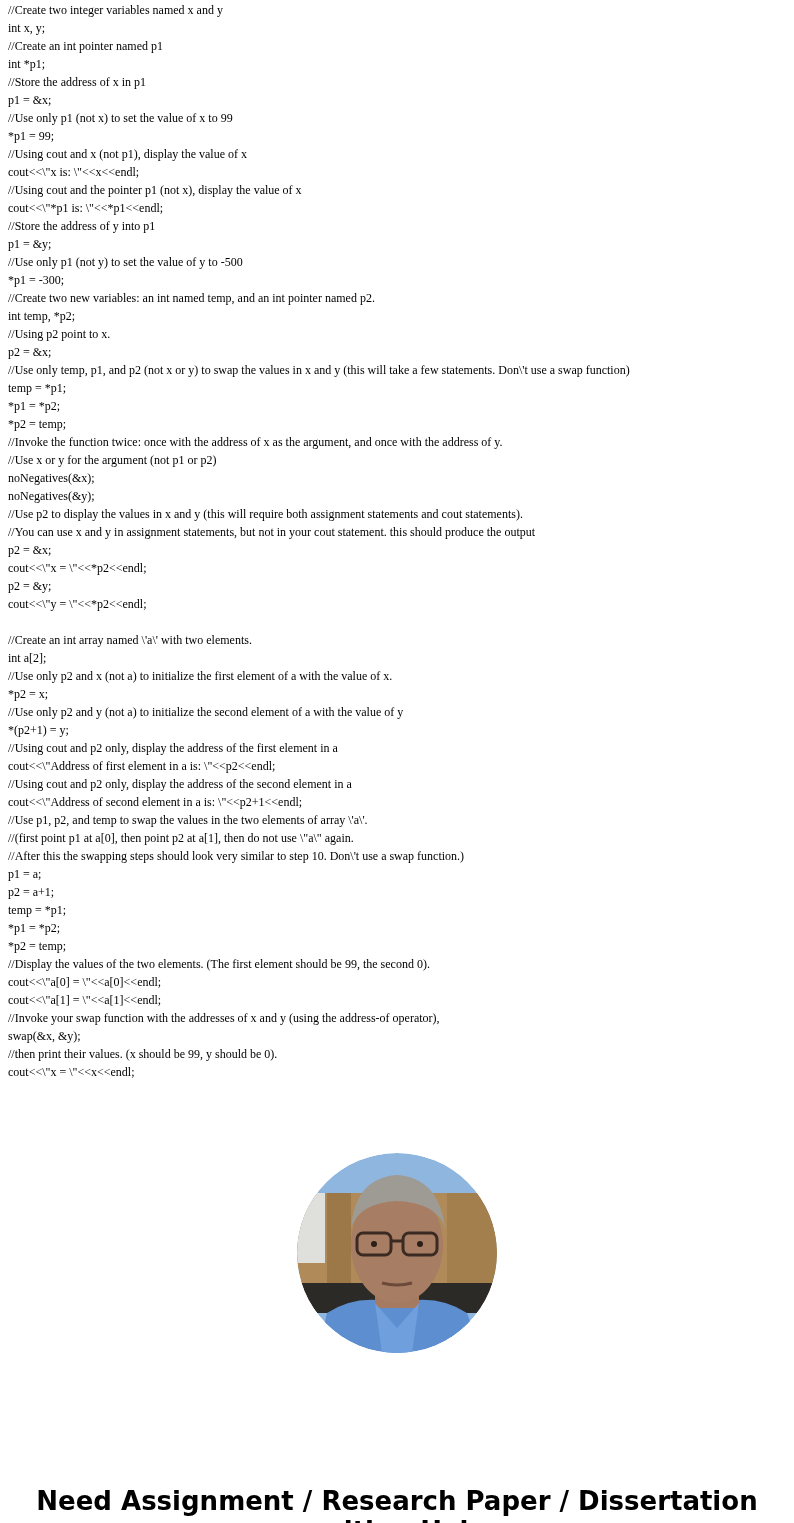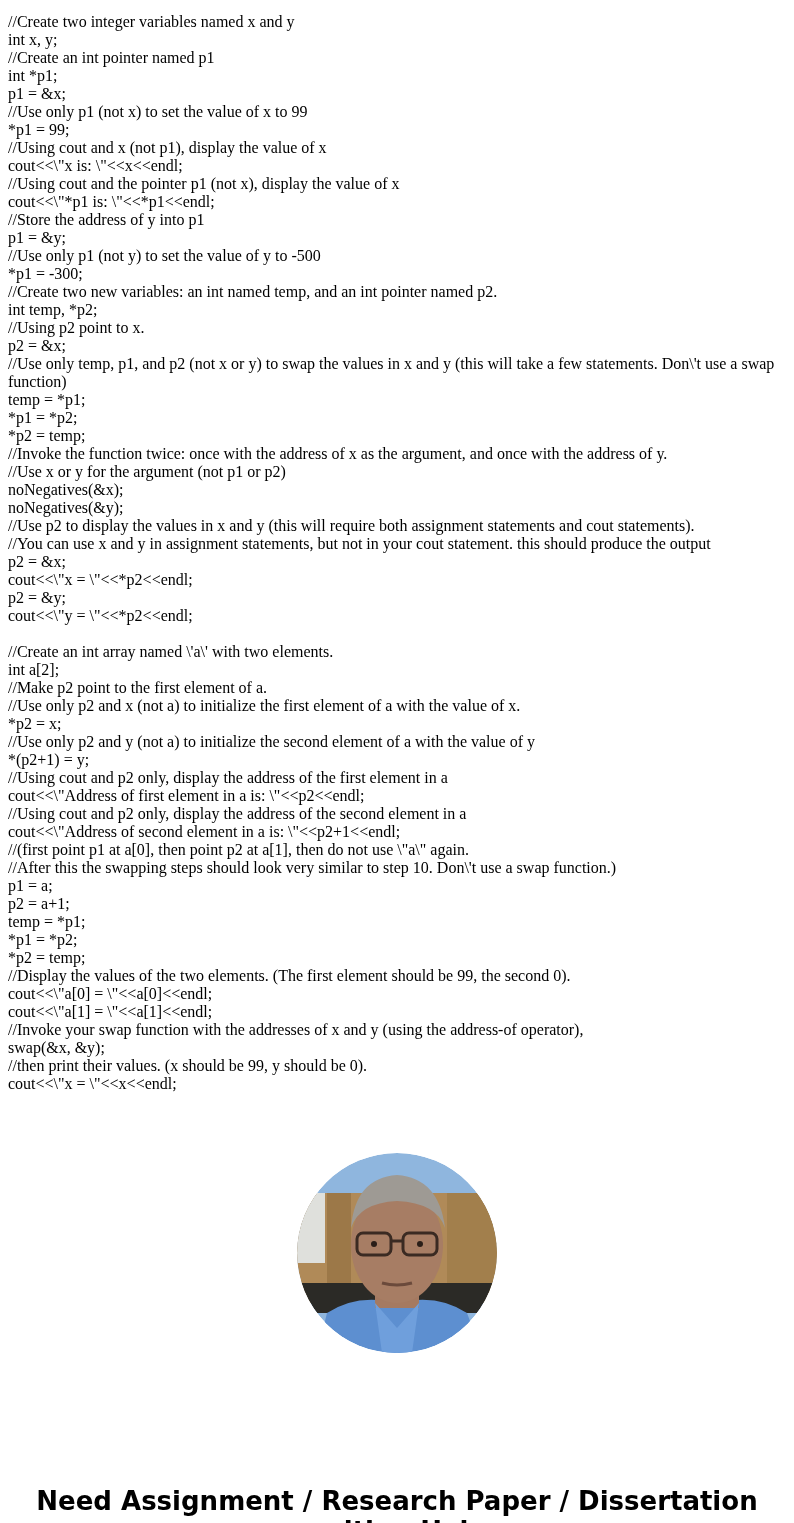--- a/index.html
+++ b/index.html
@@ -1,39 +1,40 @@
 <!DOCTYPE html>
 <html><head>
 <meta charset="utf-8">
 <style>
   html, body { margin: 0; padding: 0; background: #ffffff; }
   body { width: 794px; height: 1523px; position: relative; overflow: hidden; }
   .code-block {
-    position: absolute; left: 8px; top: 13px; width: 780px; height: 1121px;
+    position: absolute; left: 8px; top: 1px; width: 780px; height: 1121px;
     overflow: hidden;
-    font-family: "Liberation Serif", serif; font-size: 16px; line-height: 18px; color: #000;
+    font-family: "Liberation Serif", serif; font-size: 12px; line-height: 18px; color: #000;
   }
   .line { white-space: pre-wrap; min-height: 18px; }
   .avatar-wrap {
     position: absolute; left: 297px; top: 1153px; width: 200px; height: 200px;
     border-radius: 50%; overflow: hidden;
   }
   .promo {
     position: absolute; left: 0; top: 1486px; width: 794px; text-align: center;
     font-family: "DejaVu Sans", sans-serif; font-weight: bold; font-size: 26px; line-height: 30px; color: #000;
   }
 </style>
 </head>
 <body>
 
 <div class="code-block" id="code-block">
     <div class="line">//Create two integer variables named x and y</div>
     <div class="line">int x, y;</div>
     <div class="line">//Create an int pointer named p1</div>
     <div class="line">int *p1;</div>
+    <div class="line">//Store the address of x in p1</div>
     <div class="line">p1 = &amp;x;</div>
     <div class="line">//Use only p1 (not x) to set the value of x to 99</div>
     <div class="line">*p1 = 99;</div>
     <div class="line">//Using cout and x (not p1), display the value of x</div>
     <div class="line">cout&lt;&lt;\"x is: \"&lt;&lt;x&lt;&lt;endl;</div>
     <div class="line">//Using cout and the pointer p1 (not x), display the value of x</div>
     <div class="line">cout&lt;&lt;\"*p1 is: \"&lt;&lt;*p1&lt;&lt;endl;</div>
     <div class="line">//Store the address of y into p1</div>
     <div class="line">p1 = &amp;y;</div>
     <div class="line">//Use only p1 (not y) to set the value of y to -500</div>
@@ -52,29 +53,29 @@
     <div class="line">noNegatives(&amp;y);</div>
     <div class="line">//Use p2 to display the values in x and y (this will require both assignment statements and cout statements).</div>
     <div class="line">//You can use x and y in assignment statements, but not in your cout statement. this should produce the output</div>
     <div class="line">p2 = &amp;x;</div>
     <div class="line">cout&lt;&lt;\"x = \"&lt;&lt;*p2&lt;&lt;endl;</div>
     <div class="line">p2 = &amp;y;</div>
     <div class="line">cout&lt;&lt;\"y = \"&lt;&lt;*p2&lt;&lt;endl;</div>
     <div class="line"></div>
     <div class="line">//Create an int array named \'a\' with two elements.</div>
     <div class="line">int a[2];</div>
-    <div class="line">//Make p2 point to the first element of a.</div>
     <div class="line">//Use only p2 and x (not a) to initialize the first element of a with the value of x.</div>
     <div class="line">*p2 = x;</div>
     <div class="line">//Use only p2 and y (not a) to initialize the second element of a with the value of y</div>
     <div class="line">*(p2+1) = y;</div>
     <div class="line">//Using cout and p2 only, display the address of the first element in a</div>
     <div class="line">cout&lt;&lt;\"Address of first element in a is: \"&lt;&lt;p2&lt;&lt;endl;</div>
     <div class="line">//Using cout and p2 only, display the address of the second element in a</div>
     <div class="line">cout&lt;&lt;\"Address of second element in a is: \"&lt;&lt;p2+1&lt;&lt;endl;</div>
+    <div class="line">//Use p1, p2, and temp to swap the values in the two elements of array \'a\'.</div>
     <div class="line">//(first point p1 at a[0], then point p2 at a[1], then do not use \"a\" again.</div>
     <div class="line">//After this the swapping steps should look very similar to step 10. Don\'t use a swap function.)</div>
     <div class="line">p1 = a;</div>
     <div class="line">p2 = a+1;</div>
     <div class="line">temp = *p1;</div>
     <div class="line">*p1 = *p2;</div>
     <div class="line">*p2 = temp;</div>
     <div class="line">//Display the values of the two elements. (The first element should be 99, the second 0).</div>
     <div class="line">cout&lt;&lt;\"a[0] = \"&lt;&lt;a[0]&lt;&lt;endl;</div>
     <div class="line">cout&lt;&lt;\"a[1] = \"&lt;&lt;a[1]&lt;&lt;endl;</div>

